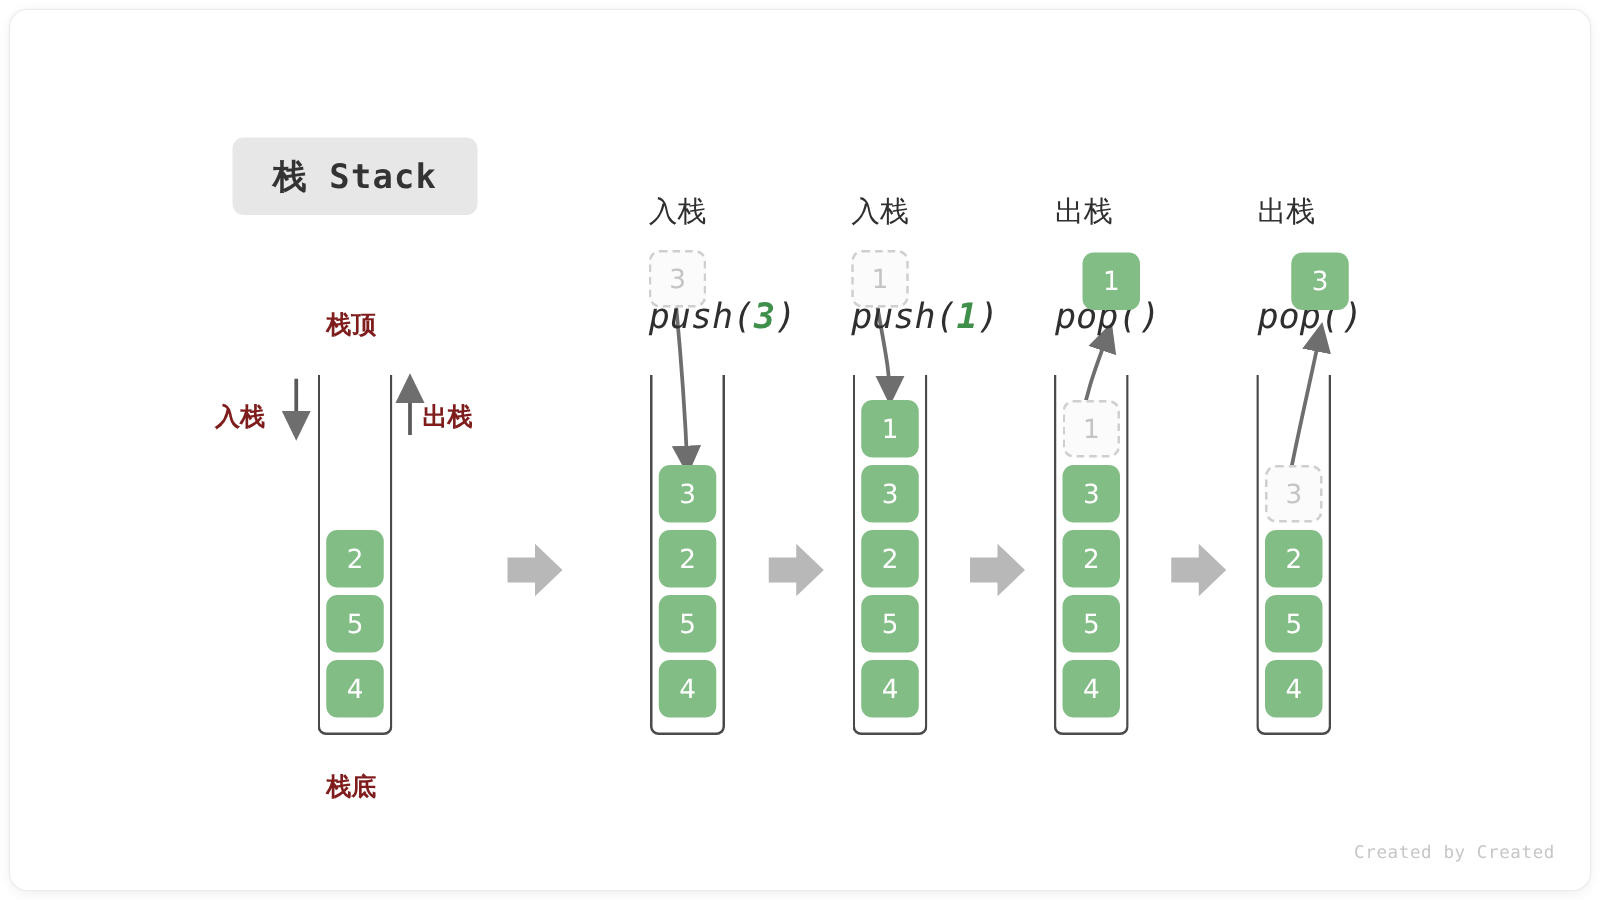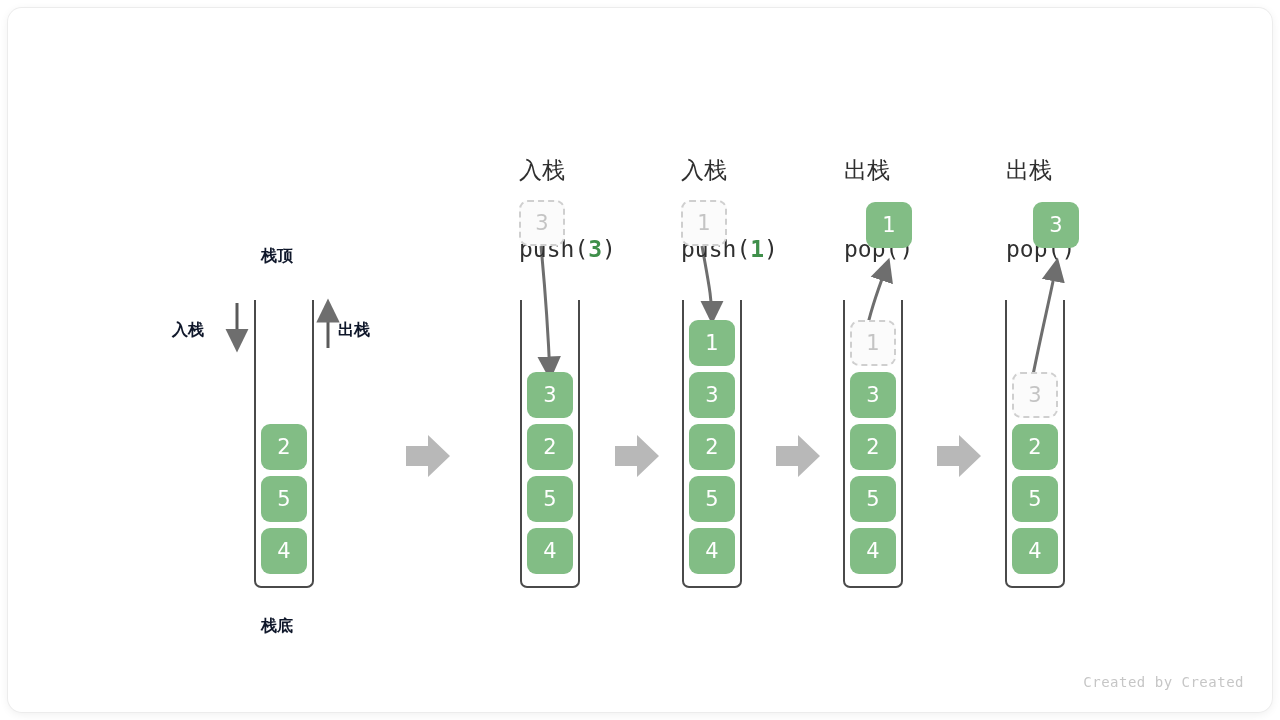--- a/index.html
+++ b/index.html
@@ -30,43 +30,44 @@
     color: #333333;
     font-family: "DejaVu Sans Mono", "Liberation Mono", monospace;
     font-size: 27px; font-weight: 700;
     letter-spacing: 1px;
     white-space: pre;
   }
 
   
   .cn-label {
     position: absolute;
-    color: #0f172a;
+    color: #7f1d1d;
     font-weight: 700;
-    font-size: 16px;
+    font-size: 20px;
     white-space: nowrap;
   }
   .col-head {
     position: absolute;
     text-align: left;
     white-space: pre;
     line-height: 1.42;
   }
   .col-head .cn {
     display: block;
     color: #2f2f2f;
     font-size: 23px;
     font-weight: 400;
     font-family: "DejaVu Sans", "Liberation Sans", sans-serif;
   }
   .col-head .code {
     display: block;
     color: #2f2f2f;
-    font-size: 23px;
+    font-size: 28px;
     font-family: "DejaVu Sans Mono", "Liberation Mono", monospace;
+    font-style: italic;
   }
   .col-head .code .num { color: #3f8f4a; font-weight: 700; }
 
   
   .stack-box {
     position: absolute;
     border-left: 2px solid #4a4a4a;
     border-right: 2px solid #4a4a4a;
     border-bottom: 2px solid #4a4a4a;
     border-top: none;
@@ -105,20 +106,21 @@
     font-family: "DejaVu Sans Mono", "Liberation Mono", monospace;
     letter-spacing: 0.5px;
   }
 </style>
 </head>
 <body>
 
 <div id="card">
 <div id="stage">
 
+  <div id="title-badge">栈 Stack</div>
 
   <svg id="wires" viewBox="0 0 1264 704">
     <defs>
       <marker id="ah" markerWidth="9" markerHeight="9" refX="6.5" refY="4.5" orient="auto">
         <path d="M0,0.6 L8,4.5 L0,8.4 Z" fill="#6e6e6e"></path>
       </marker>
     </defs>
 
     <g>
       <line x1="229" y1="295" x2="229" y2="340" stroke="#5a5a5a" stroke-width="3" marker-end="url(#ah)"></line>

